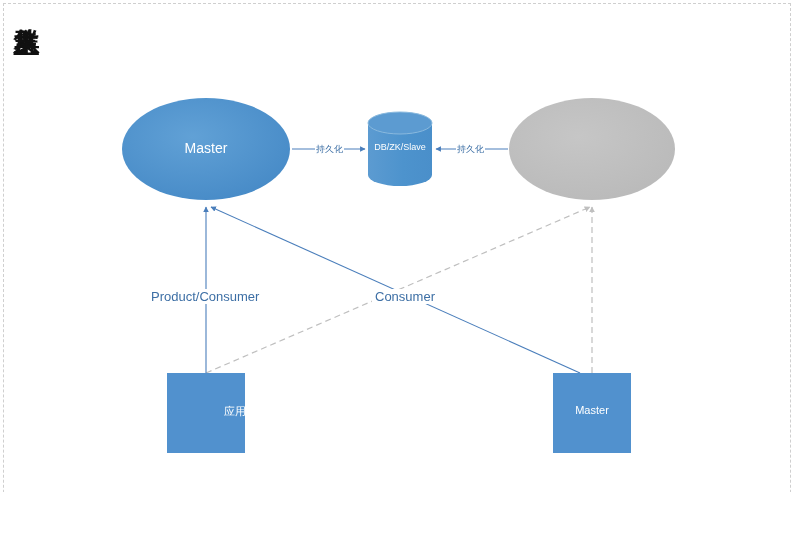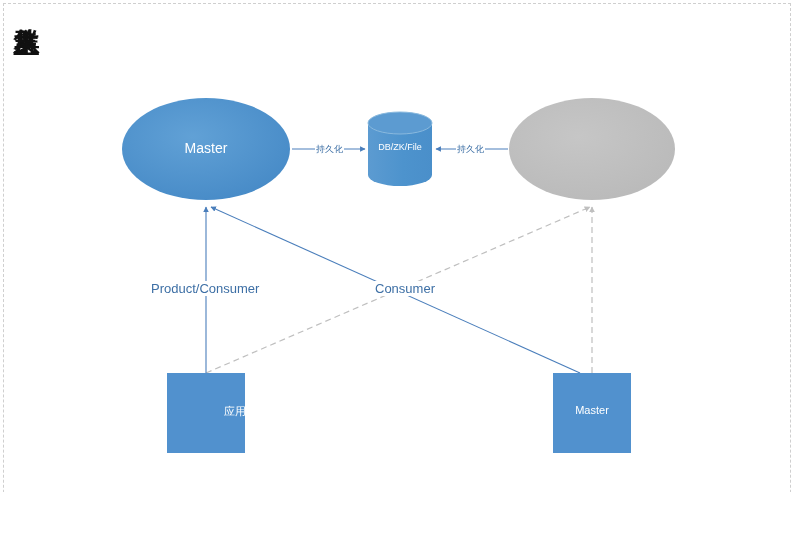--- a/index.html
+++ b/index.html
@@ -63,20 +63,21 @@
     font-family: "DejaVu Sans", sans-serif;
     font-size: 9px;
     background: #ffffff;
     padding: 0 1px;
     text-align: center;
   }
   .lbl-big {
     font-size: 13px;
     background: #ffffff;
     padding: 0 3px;
+    margin-top: 8px;
   }
 
   .shape-text {
     position: absolute;
     color: #ffffff;
     font-family: "Liberation Sans", sans-serif;
     white-space: nowrap;
     text-align: center;
     pointer-events: none;
   }
@@ -154,21 +155,21 @@
       <path d="M 292 149 L 365 149" fill="none" stroke="#4A7EBB" stroke-width="1.1" marker-end="url(#arrowBlue)"></path>
     </g>
     <g>
       <path d="M 508 149 L 436 149" fill="none" stroke="#4A7EBB" stroke-width="1.1" marker-end="url(#arrowBlue)"></path>
     </g>
   </svg>
 
   <div class="shape-text" style="left:146px; top:140px; width:120px; font-size:14px;">Master</div>
 
 
-  <div class="shape-text" style="left:360px; top:142px; width:80px; font-size:9px;">DB/ZK/File</div>
+  <div class="shape-text" style="left:360px; top:142px; width:80px; font-size:9px;">DB/ZK/Slave</div>
 
   <div class="shape-text cn" style="left:166px; top:404px; width:80px; font-size:11px;">应用</div>
 
   <div class="shape-text" style="left:552px; top:404px; width:80px; font-size:11px;">Master</div>
 
   <div class="lbl lbl-cn" style="left:315px; top:143px;">持久化</div>
 
   <div class="lbl lbl-cn" style="left:456px; top:143px;">持久化</div>
 
   <div class="lbl lbl-big" style="left:148px; top:281px;">Product/Consumer</div>

